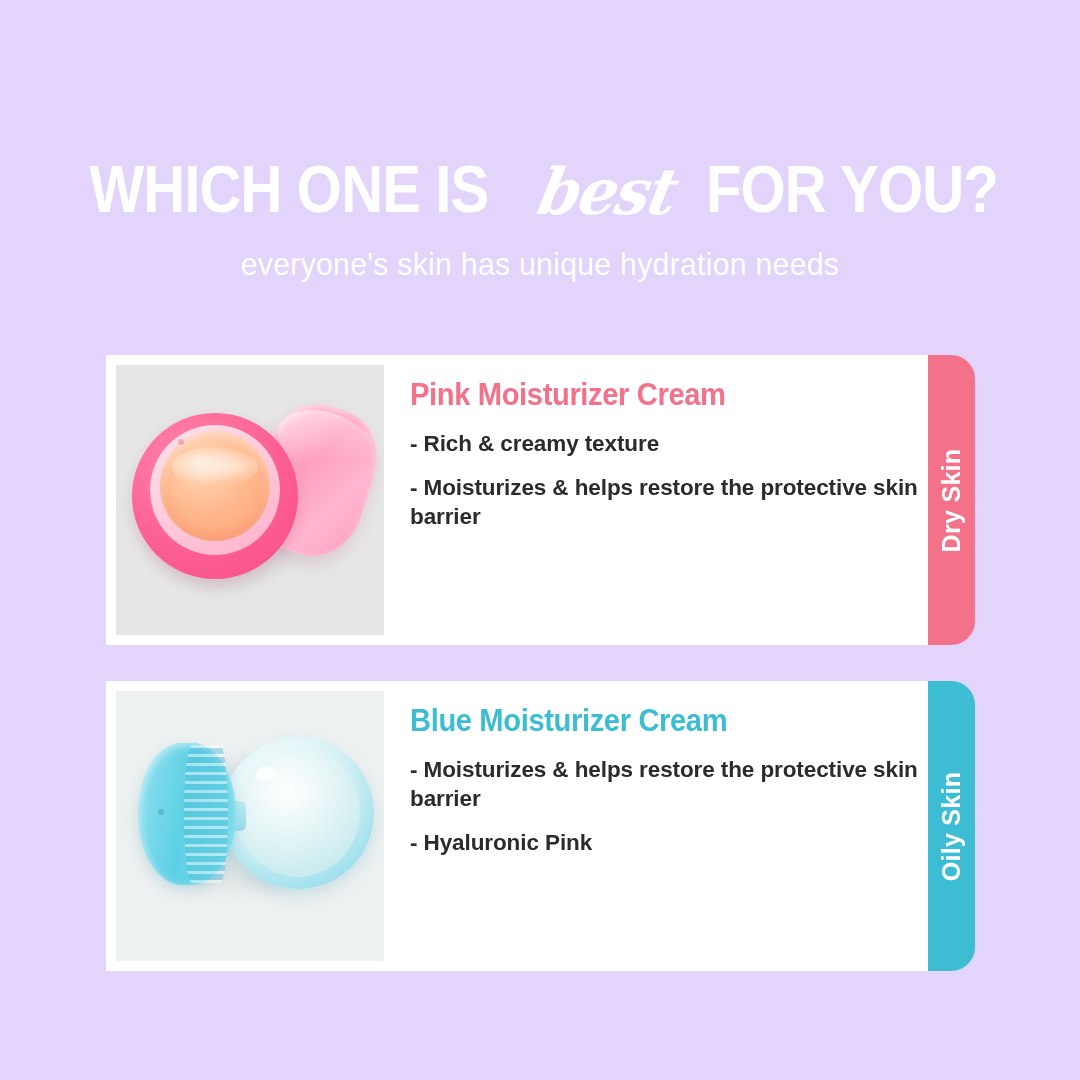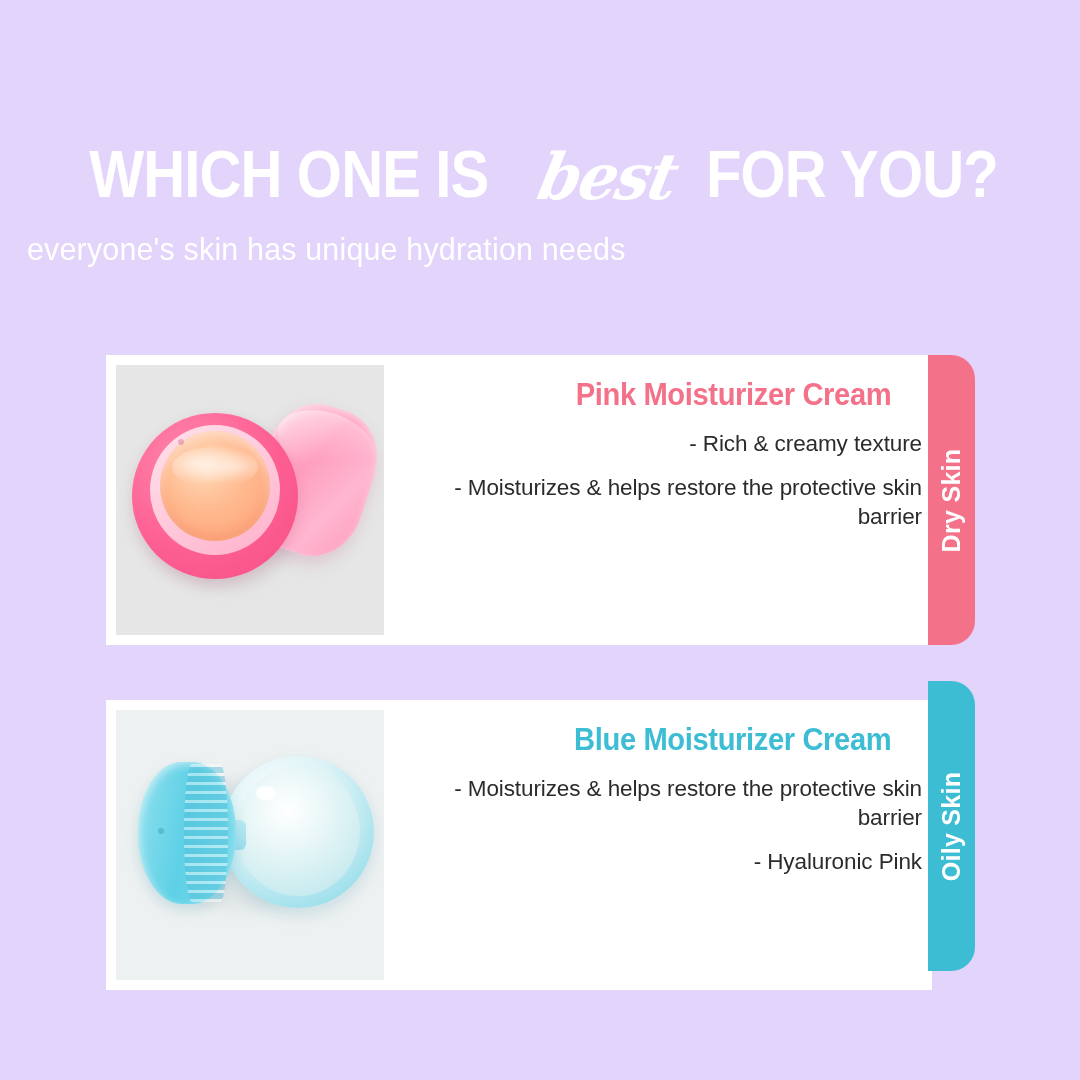--- a/index.html
+++ b/index.html
@@ -11,22 +11,23 @@
 
   body {
     background:#e2d4fb;
     font-family:"Liberation Sans", sans-serif;
     position:relative;
   }
 
   
   .header {
     position:absolute;
-    top:1px; left:0; right:0;
+    top:16px; left:0; right:0;
     height:330px;
+    text-align:center;
   }
 
   .headline {
     position:absolute;
     top:140px; left:0; right:0;
     height:80px;
     display:flex;
     align-items:baseline;
     justify-content:center;
     white-space:nowrap;
@@ -70,27 +71,26 @@
   }
 
   
   .card {
     position:absolute;
     left:106px;
     width:826px;
     background:#ffffff;
   }
   .card--pink { top:355px;  height:290px; }
-  .card--blue { top:700px;  height:290px; }
+  .card--blue { top:681px;  height:290px; }
 
   .card-inner {
     display:flex;
     height:100%;
     padding:10px;
-    text-align:right;
   }
 
   .thumb {
     width:268px;
     height:270px;
     flex:0 0 268px;
     position:relative;
     overflow:hidden;
     background:#e6e6e6;
   }
@@ -244,20 +244,21 @@
   }
   .product-title--pink { color:#f4718a; }
   .product-title--blue { color:#3cbdd4; }
 
   .bullet {
     color:#2b2b2b;
     font-size:22.5px;
     line-height:29px;
     margin-bottom:15px;
     letter-spacing:-0.1px;
+    font-weight:bold;
   }
 
   
   .tab {
     position:absolute;
     left:928px;
     width:47px;
     border-radius:0 24px 24px 0;
     color:#ffffff;
     font-size:25px;

